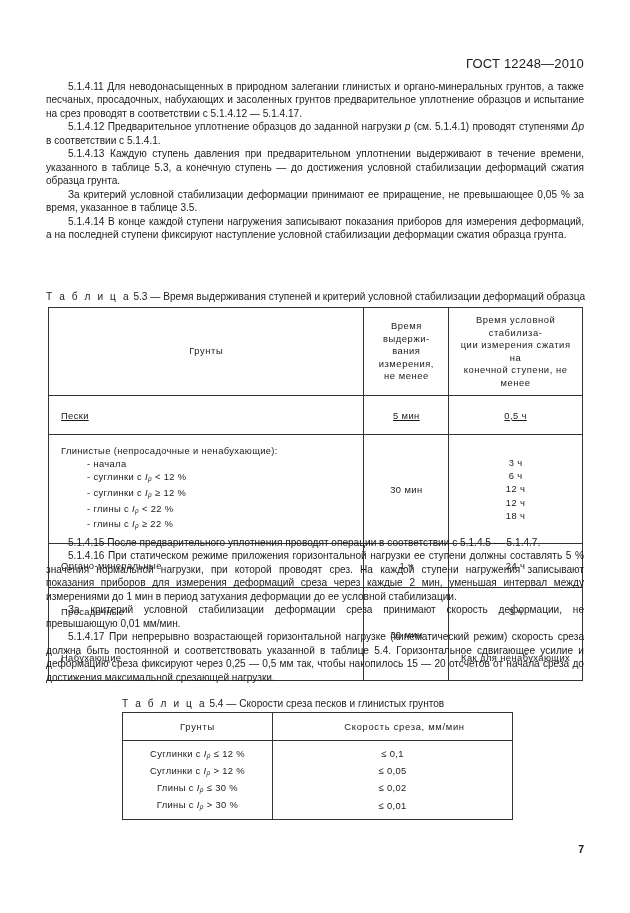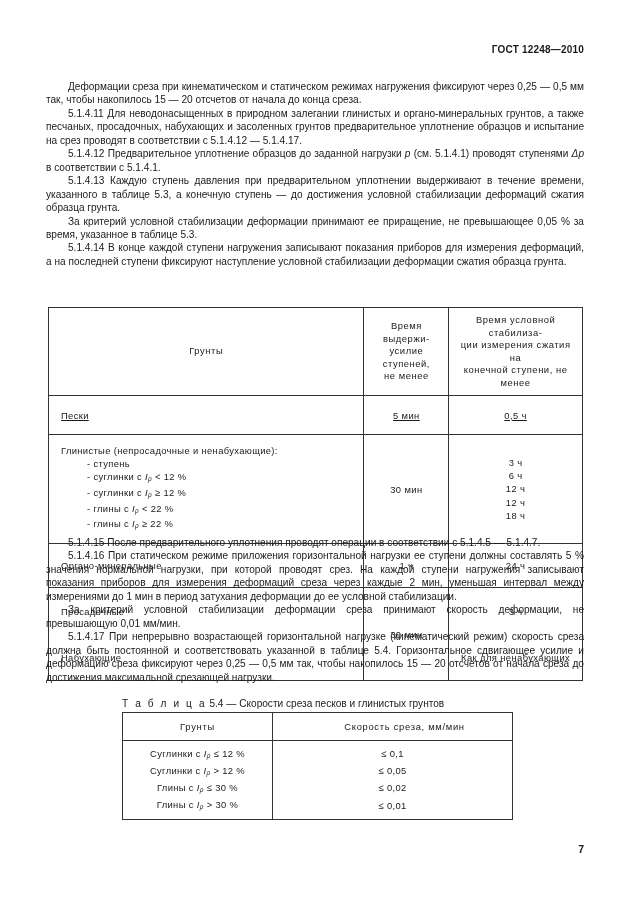--- a/index.html
+++ b/index.html
@@ -18,24 +18,24 @@
   .page {
     position: absolute;
     left: 0; top: 0;
     width: 630px;
     height: 913px;
     box-sizing: border-box;
   }
   
   .header {
     position: absolute;
-    top: 44px;
+    top: 56px;
     right: 46px;
-    font-size: 10px;
-    font-weight: bold;
+    font-size: 13px;
+    font-weight: normal;
     letter-spacing: 0.2px;
     white-space: nowrap;
   }
   
   .content {
     position: absolute;
     left: 46px;
     top: 80px;
     width: 538px;
   }
@@ -160,67 +160,72 @@
 </style>
 </head>
 <body>
 
 <div class="page">
 
   <div class="header">ГОСТ 12248—2010</div>
 
   <div class="content">
 
-    <p class="para">Деформации среза при кинематическом и статическом режимах нагружения фиксируют через 0,25 — 0,5 мм так, чтобы накопилось 15 — 20 отсчетов от начала до конца среза.</p>
 
     <p class="para">5.1.4.11 Для неводонасыщенных в природном залегании глинистых и органо-минеральных грунтов, а также песчаных, просадочных, набухающих и засоленных грунтов предварительное уплотнение образцов и испытание на срез проводят в соответствии с 5.1.4.12 — 5.1.4.17.</p>
 
     <p class="para"><span>5.1.4.12 Предварительное уплотнение образцов до заданной нагрузки </span><i>p</i><span> (см. 5.1.4.1) проводят ступенями </span><i>Δp</i><span> в соответствии с 5.1.4.1.</span></p>
 
     <p class="para">5.1.4.13 Каждую ступень давления при предварительном уплотнении выдерживают в течение времени, указанного в таблице 5.3, а конечную ступень — до достижения условной стабилизации деформаций сжатия образца грунта.</p>
 
-    <p class="para">За критерий условной стабилизации деформации принимают ее приращение, не превышающее 0,05 % за время, указанное в таблице 5.3.</p>
+    <p class="para">За критерий условной стабилизации деформации принимают ее приращение, не превышающее 0,05 % за время, указанное в таблице 3.5.</p>
 
     <p class="para">5.1.4.14 В конце каждой ступени нагружения записывают показания приборов для измерения деформаций, а на последней ступени фиксируют наступление условной стабилизации деформации сжатия образца грунта.</p>
 
   </div>
 
+  <div class="tcaption" style="position:absolute; left:46px; top:290px;">
+    <span class="tword">Т а б л и ц а</span>
+    <span>5.3</span>
+    <span>—</span>
+    <span>Время выдерживания ступеней и критерий условной  стабилизации деформаций образца</span>
+  </div>
 
   <table class="gost" id="tbl53">
     <colgroup>
       <col class="c1">
         <col class="c2">
         <col class="c3">
     </colgroup>
     <thead>
       <tr>
         <td class="c1">Грунты</td>
         <td class="c2">
           <div>Время выдержи-</div>
-          <div>усилие ступеней,</div>
+          <div>вания измерения,</div>
           <div>не менее</div>
         </td>
         <td class="c3">
           <div>Время условной стабилиза-</div>
           <div>ции измерения сжатия на</div>
           <div>конечной ступени, не менее</div>
         </td>
       </tr>
     </thead>
     <tbody>
       <tr class="row-sand">
         <td class="soil">Пески</td>
         <td class="mid">5 мин</td>
         <td class="right">0,5 ч</td>
       </tr>
       <tr class="row-clay">
         <td class="soil">
           <div class="lead">Глинистые (непросадочные и ненабухающие):</div>
           <ul class="sublist">
-            <li><span>- ступень</span></li>
+            <li><span>- начала</span></li>
             <li><span>- суглинки с </span><i><span>I</span><sub>ρ</sub></i><span> &lt; </span><span>12 %</span></li>
             <li><span>- суглинки  с </span><i><span>I</span><sub>ρ</sub></i><span> ≥ </span><span>12 %</span></li>
             <li><span>- глины с </span><i><span>I</span><sub>ρ</sub></i><span> &lt; </span><span>22 %</span></li>
             <li><span>- глины с </span><i><span>I</span><sub>ρ</sub></i><span> ≥ </span><span>22 %</span></li>
           </ul>
         </td>
         <td class="mid">30 мин</td>
         <td class="right">
           <div class="stack">
             <div>3 ч</div>

